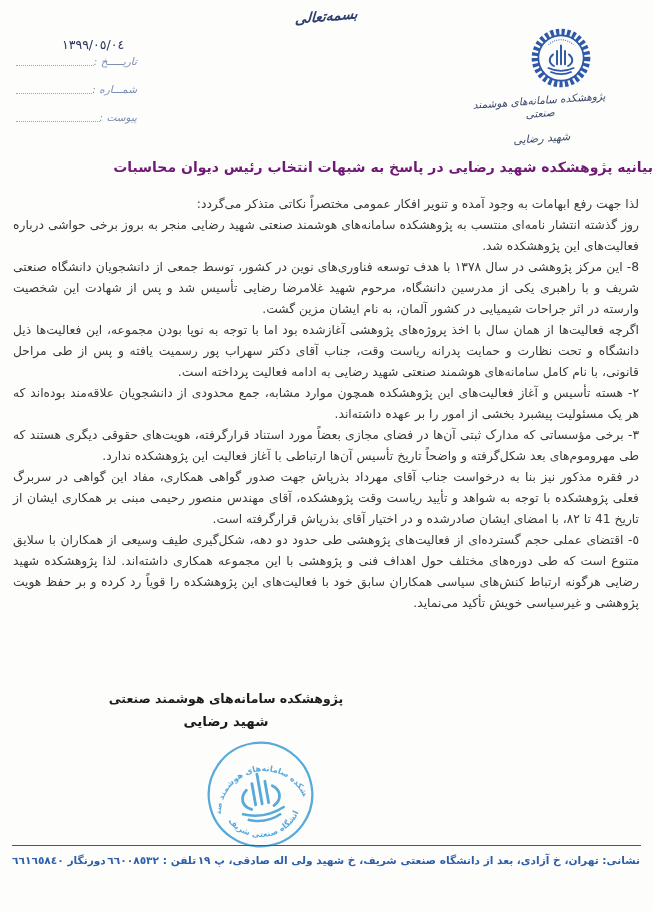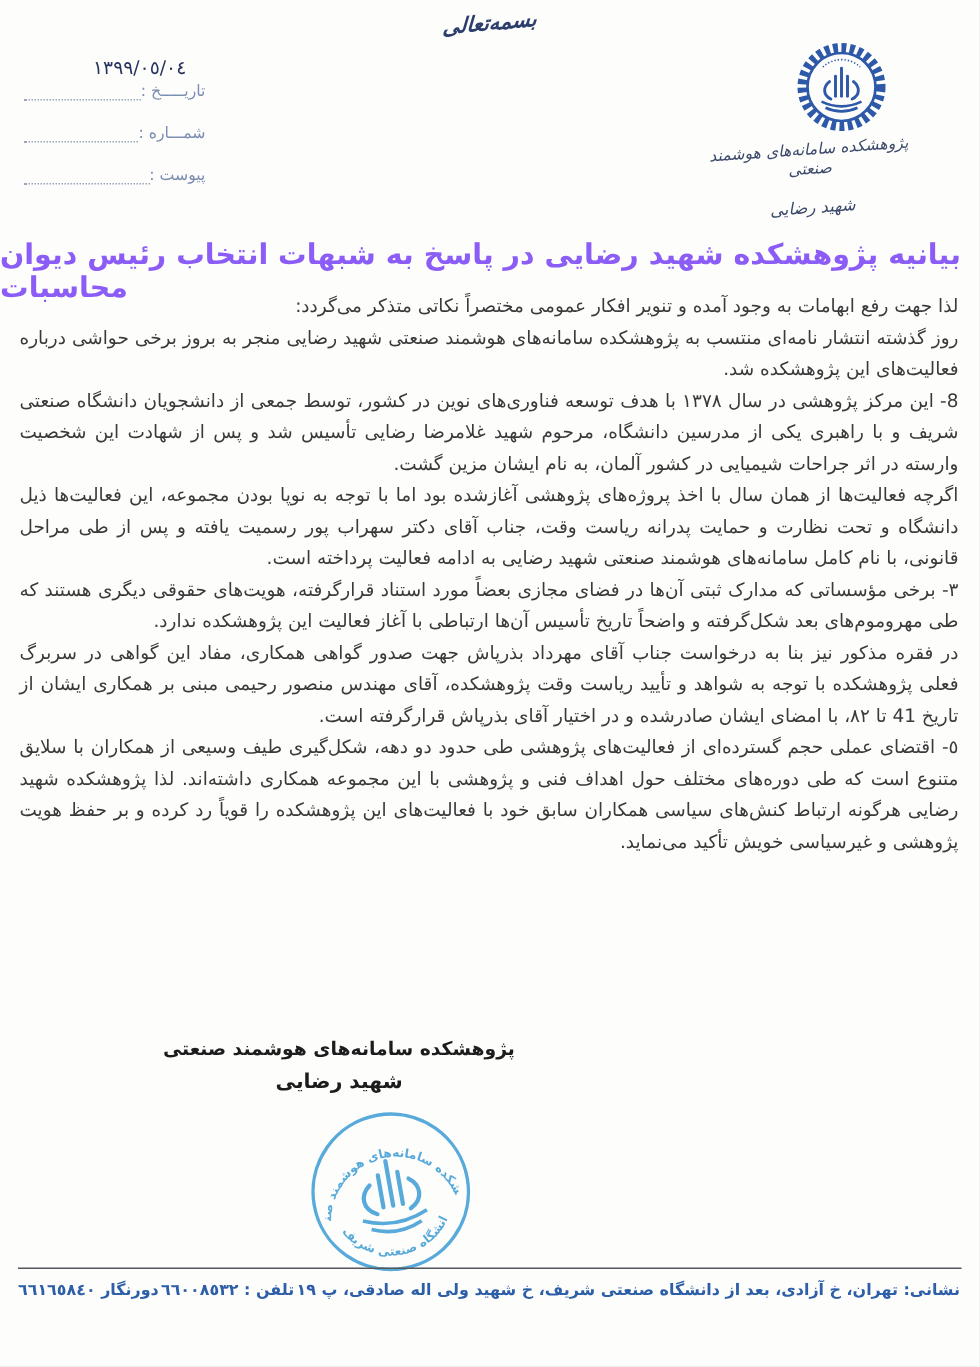--- a/index.html
+++ b/index.html
@@ -17,35 +17,35 @@
     position:absolute;top:8px;left:0;right:0;
     text-align:center;color:#2c3f6d;font-size:14px;font-weight:bold;
   }
   .besmellah span{display:inline-block;font-style:italic;transform:rotate(-5deg) skewX(-8deg);}
   
   .date-stamp{
     position:absolute;top:37px;left:62px;
     direction:ltr;font-weight:normal;color:#26335f;font-size:12.5px;letter-spacing:.5px;
   }
   .header-fields{position:absolute;top:55px;left:15px;width:122px;}
-  .field-row{display:flex;direction:rtl;align-items:center;margin-bottom:15px;height:13px;}
+  .field-row{display:flex;direction:rtl;align-items:flex-start;margin-bottom:15px;height:13px;font-style:italic;}
   .field-row .lbl{color:#7b8db0;font-size:10.5px;white-space:nowrap;line-height:13px;}
   .field-row .dots{flex:1;border-bottom:1px dotted #9aa5bb;height:10px;margin-left:1px;}
   
   .logo{position:absolute;top:26px;right:60px;width:64px;height:64px;}
   .org-callig{
     position:absolute;top:94px;right:30px;width:165px;
     text-align:center;color:#3c4a6b;font-style:italic;font-size:10.5px;
     transform:rotate(-4deg);line-height:13px;
   }
   .org-callig .l2{margin-top:12px;font-size:11px;}
   
   .title{
     position:absolute;top:159px;left:0;right:0;
-    text-align:left;font-weight:bold;font-size:19px;color:#8b5cf6;
+    text-align:right;font-weight:bold;font-size:14px;color:#701a75;
   }
   
   .body{
     position:absolute;top:194px;right:14px;left:13px;
     font-size:12.3px;line-height:21px;color:#3a3a3a;
     text-align:justify;
   }
   .body p{margin:0;}
   
   .signature{position:absolute;top:691px;left:95px;width:262px;text-align:center;color:#1c1c1c;}
@@ -111,20 +111,21 @@
     <div class="l2">شهید رضایی</div>
   </div>
 
   <div class="title">بیانیه پژوهشکده شهید رضایی در پاسخ به شبهات انتخاب رئیس دیوان محاسبات</div>
 
   <div class="body">
     <p>لذا جهت رفع ابهامات به وجود آمده و تنویر افکار عمومی مختصراً نکاتی متذکر می‌گردد:</p>
     <p>روز گذشته انتشار نامه‌ای منتسب به پژوهشکده سامانه‌های هوشمند صنعتی شهید رضایی منجر به بروز برخی حواشی درباره فعالیت‌های این پژوهشکده شد.</p>
     <p>8- این مرکز پژوهشی در سال ١٣٧٨ با هدف توسعه فناوری‌های نوین در کشور، توسط جمعی از دانشجویان دانشگاه صنعتی شریف و با راهبری یکی از مدرسین دانشگاه، مرحوم شهید غلامرضا رضایی تأسیس شد و پس از شهادت این شخصیت وارسته در اثر جراحات شیمیایی در کشور آلمان، به نام ایشان مزین گشت.</p>
     <p>اگرچه فعالیت‌ها از همان سال با اخذ پروژه‌های پژوهشی آغازشده بود اما با توجه به نوپا بودن مجموعه، این فعالیت‌ها ذیل دانشگاه و تحت نظارت و حمایت پدرانه ریاست وقت، جناب آقای دکتر سهراب پور رسمیت یافته و پس از طی مراحل قانونی، با نام کامل سامانه‌های هوشمند صنعتی شهید رضایی به ادامه فعالیت پرداخته است.</p>
+    <p>٢- هسته تأسیس و آغاز فعالیت‌های این پژوهشکده همچون موارد مشابه، جمع محدودی از دانشجویان علاقه‌مند بوده‌اند که هر یک مسئولیت پیشبرد بخشی از امور را بر عهده داشته‌اند.</p>
     <p>٣- برخی مؤسساتی که مدارک ثبتی آن‌ها در فضای مجازی بعضاً مورد استناد قرارگرفته، هویت‌های حقوقی دیگری هستند که طی مهروموم‌های بعد شکل‌گرفته و واضحاً تاریخ تأسیس آن‌ها ارتباطی با آغاز فعالیت این پژوهشکده ندارد.</p>
     <p>در فقره مذکور نیز بنا به درخواست جناب آقای مهرداد بذرپاش جهت صدور گواهی همکاری، مفاد این گواهی در سربرگ فعلی پژوهشکده با توجه به شواهد و تأیید ریاست وقت پژوهشکده، آقای مهندس منصور رحیمی مبنی بر همکاری ایشان از تاریخ 41 تا ٨٢، با امضای ایشان صادرشده و در اختیار آقای بذرپاش قرارگرفته است.</p>
     <p>٥- اقتضای عملی حجم گسترده‌ای از فعالیت‌های پژوهشی طی حدود دو دهه، شکل‌گیری طیف وسیعی از همکاران با سلایق متنوع است که طی دوره‌های مختلف حول اهداف فنی و پژوهشی با این مجموعه همکاری داشته‌اند. لذا پژوهشکده شهید رضایی هرگونه ارتباط کنش‌های سیاسی همکاران سابق خود با فعالیت‌های این پژوهشکده را قویاً رد کرده و بر حفظ هویت پژوهشی و غیرسیاسی خویش تأکید می‌نماید.</p>
   </div>
 
   <div class="signature">
     <div class="org">پژوهشکده سامانه‌های هوشمند صنعتی</div>
     <div class="name">شهید رضایی</div>
   </div>
 

